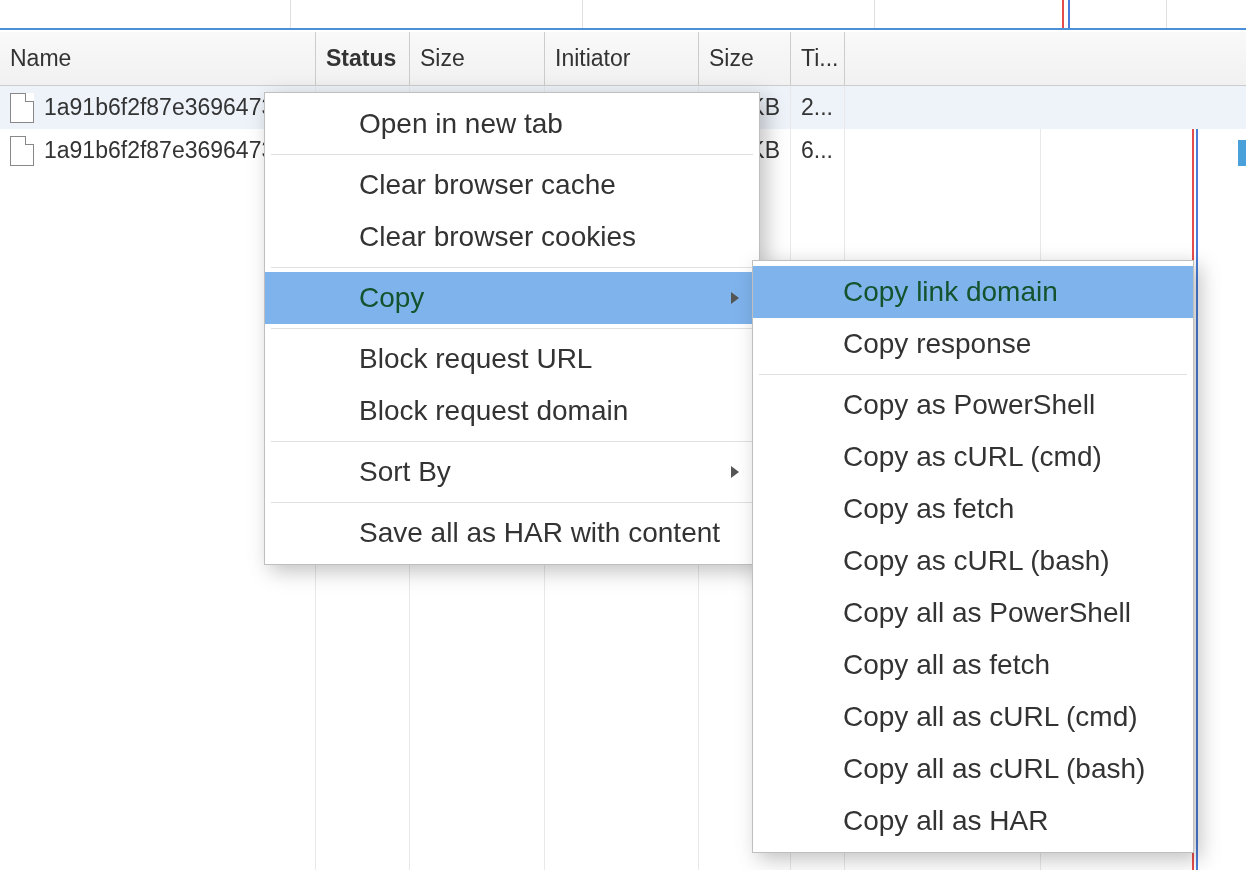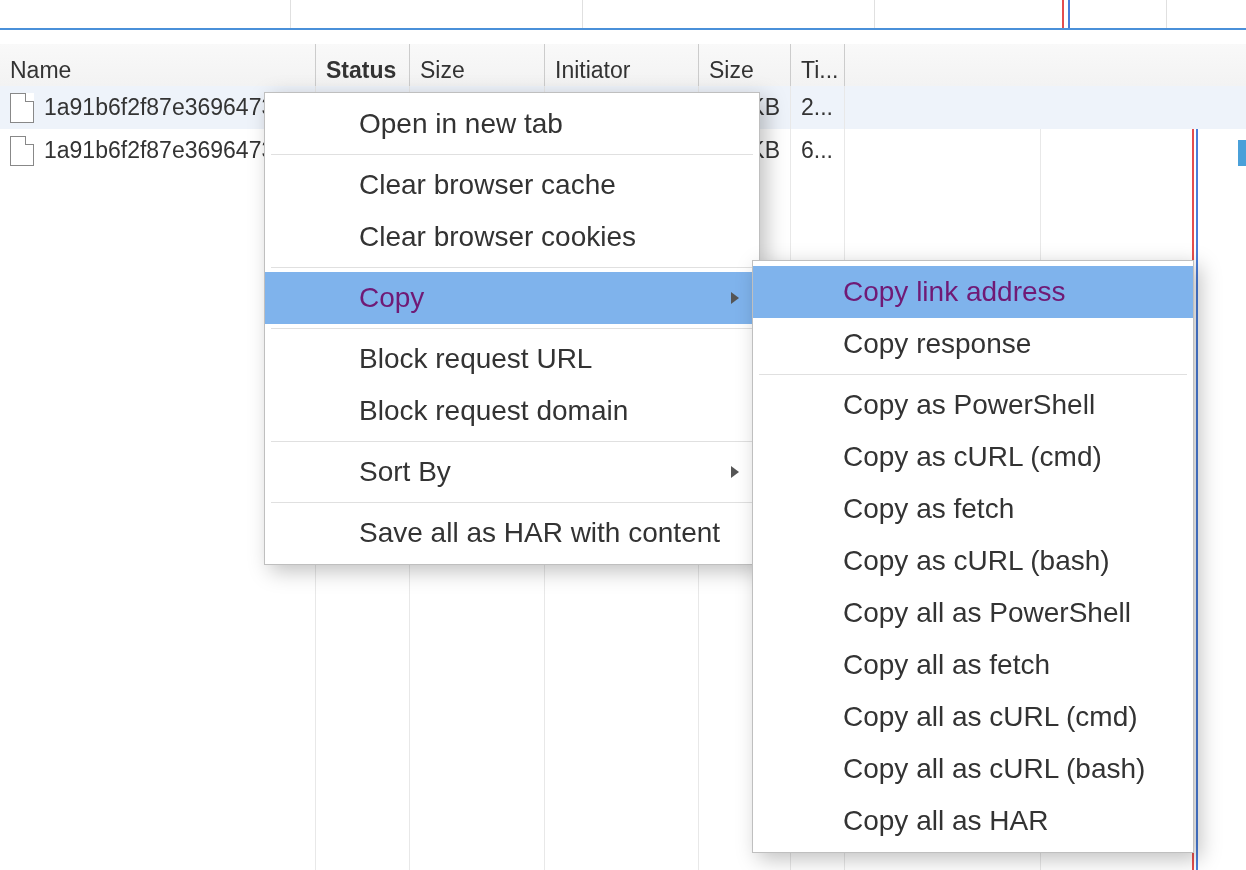--- a/index.html
+++ b/index.html
@@ -46,21 +46,21 @@
     position: absolute;
     top: 0;
     bottom: 0;
     width: 2px;
     background: #4a7dd9;
   }
   
   
   .table-header {
     position: absolute;
-    top: 44px;
+    top: 32px;
     left: 0;
     right: 0;
     height: 54px;
     display: flex;
     background: linear-gradient(#f9f9f9, #f1f1f1);
     border-bottom: 1px solid #ccc;
   }
   .th {
     padding: 12px 10px;
     border-right: 1px solid #ccc;
@@ -194,21 +194,21 @@
     position: relative;
     font-size: 28px;
     color: #333;
     display: flex;
     align-items: center;
     justify-content: space-between;
     white-space: nowrap;
   }
   .menu-item.highlighted {
     background: #7fb3ec;
-    color: #701a75;
+    color: #14532d;
   }
   .menu-sep {
     height: 1px;
     background: #e0e0e0;
     margin: 4px 6px;
   }
   .submenu-arrow {
     width: 0;
     height: 0;
     border-top: 6px solid transparent;
@@ -323,21 +323,21 @@
     <span class="submenu-arrow"></span>
   </div>
   <div class="menu-sep"></div>
   <div class="menu-item">
     <span>Save all as HAR with content</span>
   </div>
 </div>
 
 <div class="submenu">
   <div class="menu-item highlighted">
-    <span>Copy link address</span>
+    <span>Copy link domain</span>
   </div>
   <div class="menu-item">
     <span>Copy response</span>
   </div>
   <div class="menu-sep"></div>
   <div class="menu-item">
     <span>Copy as PowerShell</span>
   </div>
   <div class="menu-item">
     <span>Copy as cURL (cmd)</span>

